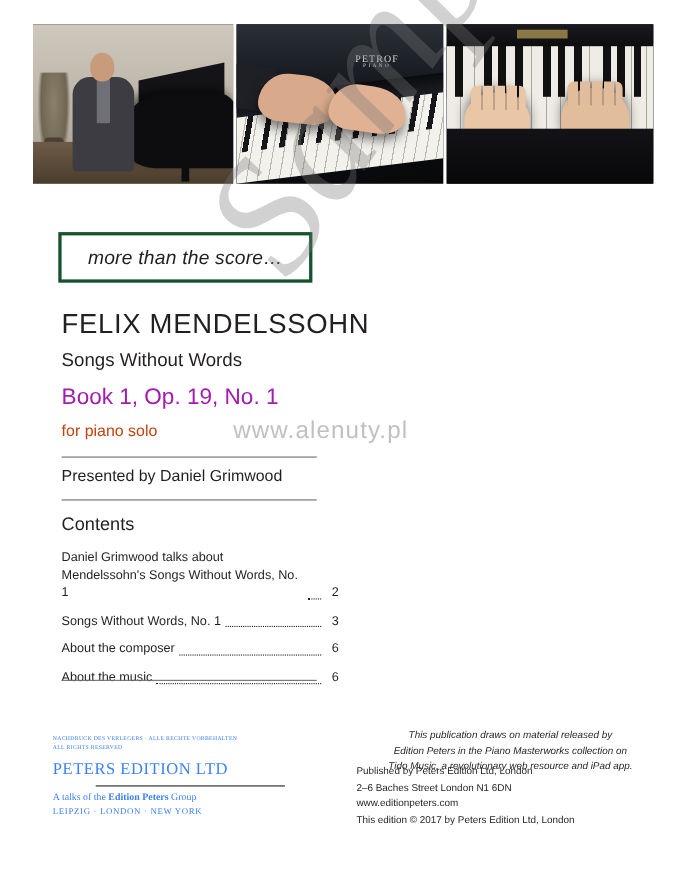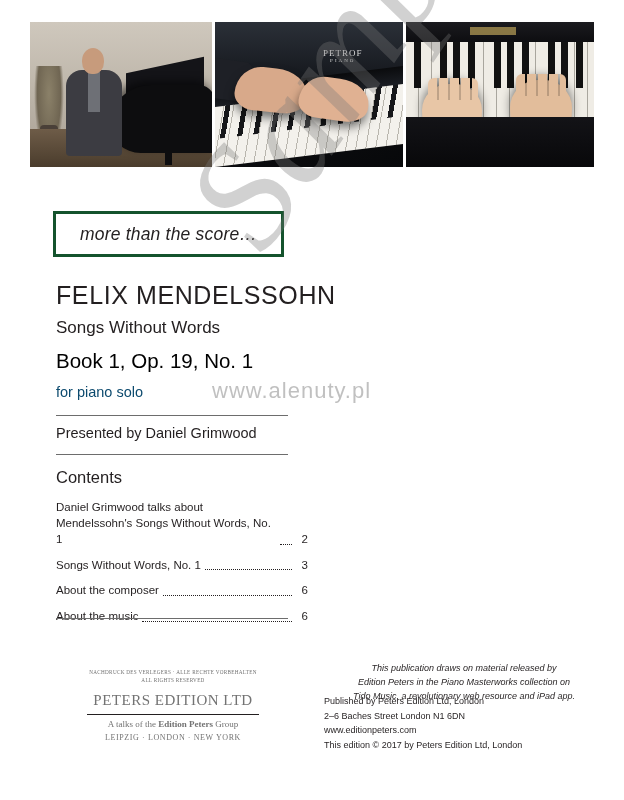--- a/index.html
+++ b/index.html
@@ -235,29 +235,29 @@
     top: 318px;
     font-size: 17px;
     color: #231f20;
     font-weight: 400;
   }
   .work-sub {
     position: absolute;
     left: 56px;
     top: 349px;
     font-size: 20.5px;
-    color: #000000;
+    color: #a21caf;
     font-weight: 400;
   }
   .instrumentation {
     position: absolute;
     left: 56px;
     top: 384px;
     font-size: 14.5px;
-    color: #0c4a6e;
+    color: #c2410c;
   }
 
   .rule {
     position: absolute;
     left: 56px;
     width: 232px;
     height: 1px;
     background: #6d6d6d;
   }
   .rule-1 { top: 415px; }
@@ -323,22 +323,22 @@
     line-height: 1.55;
     color: #231f20;
     font-style: italic;
   }
 
   .imprint {
     position: absolute;
     left: 48px;
     top: 668px;
     width: 250px;
-    text-align: center;
-    color: #737373;
+    text-align: left;
+    color: #3b82f6;
   }
   .imprint-rights {
     font-size: 5.2px;
     letter-spacing: .3px;
     line-height: 1.6;
     font-family: "Liberation Serif", serif;
   }
   .imprint-name {
     font-family: "Liberation Serif", serif;
     font-size: 15px;

